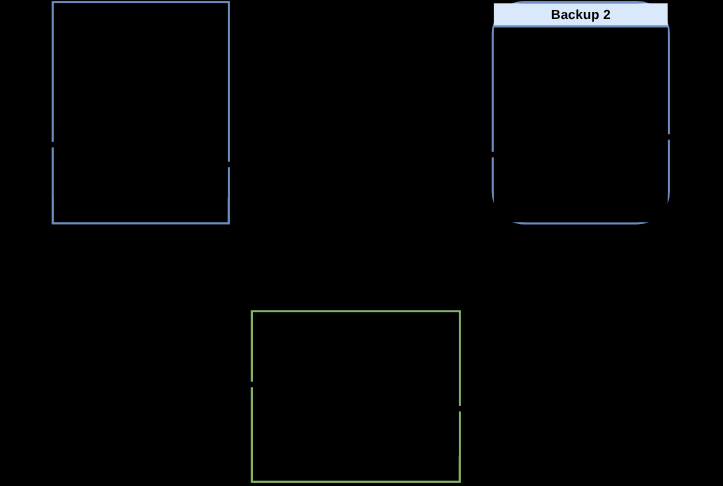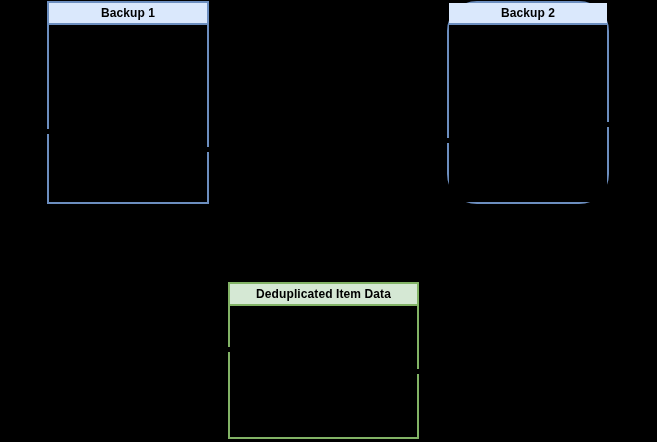--- a/index.html
+++ b/index.html
@@ -73,30 +73,28 @@
     background: #000000;
   }
   .notch.left  { left: -3px; }
   .notch.right { right: -3px; }
 </style>
 </head>
 <body>
 
 <div id="canvas" style="background: rgb(0, 0, 0);">
     <div class="pool blue" style="left: 47px; top: 1px; width: 162px; height: 203px;">
-      <div class="pool-header">Backup 1</div>
       <div class="pool-body" style="height: 177px;"></div>
       <div class="notch left" style="top: 126px;"></div>
       <div class="notch right" style="top: 144px;"></div>
     </div>
     <div class="pool blue" style="left: 447px; top: 1px; width: 162px; height: 203px; border-radius: 30px;">
       <div class="pool-header">Backup 2</div>
       <div class="pool-body" style="height: 177px;"></div>
       <div class="notch left" style="top: 135px;"></div>
       <div class="notch right" style="top: 119px;"></div>
     </div>
     <div class="pool green" style="left: 228px; top: 282px; width: 191px; height: 157px;">
-      <div class="pool-header">Deduplicated Item Data</div>
       <div class="pool-body" style="height: 131px;"></div>
       <div class="notch left" style="top: 63px;"></div>
       <div class="notch right" style="top: 85px;"></div>
     </div>
   </div>
 
 </body></html>

